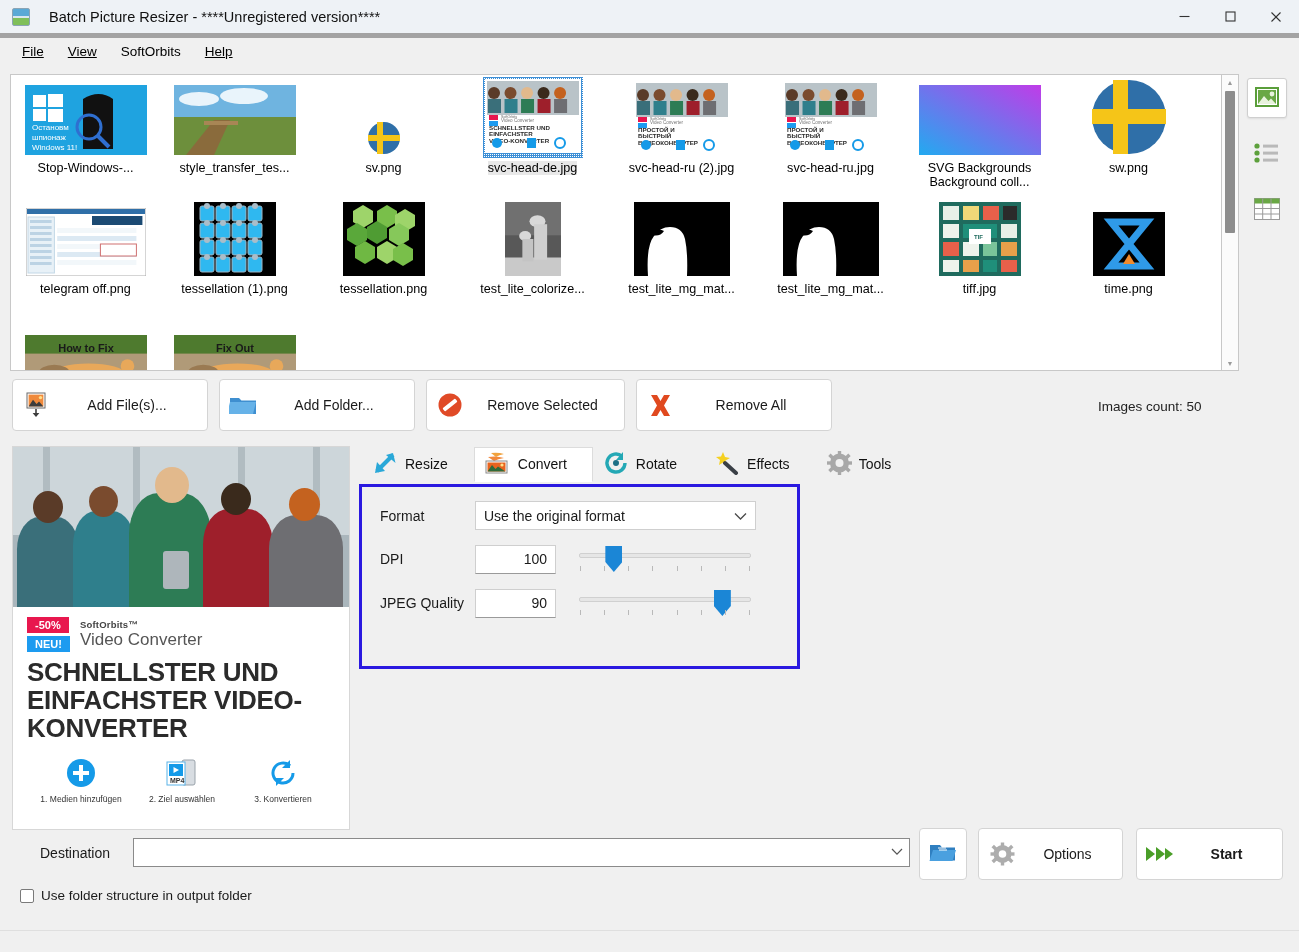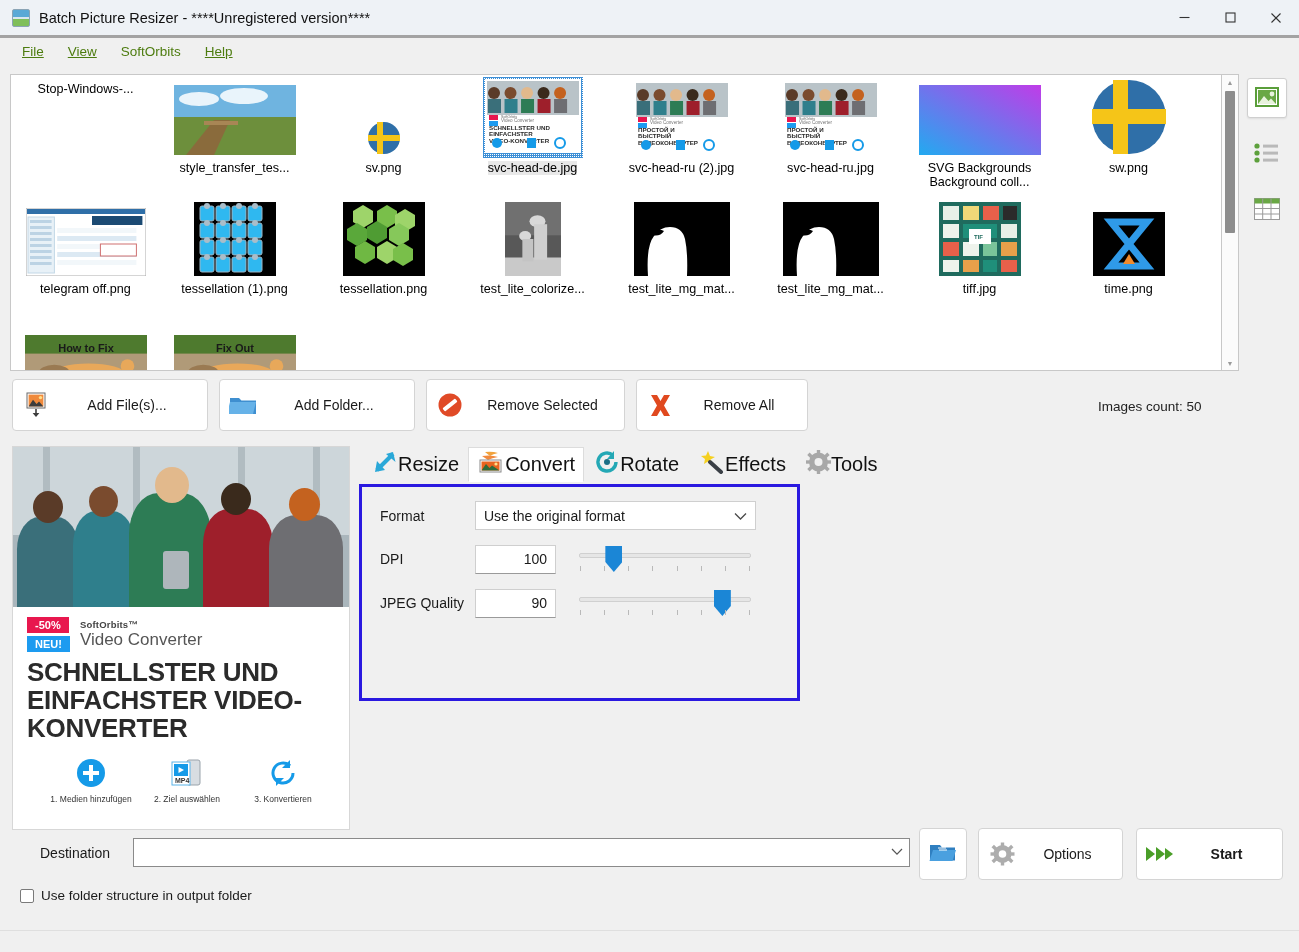--- a/index.html
+++ b/index.html
@@ -10,37 +10,38 @@
     font-size:13.5px;
     color:#1a1a1a;
     background:#f0f0f0;
     overflow:hidden;
     position:relative;
   }
   
   #titlebar{
     height:38px; background:#eef2f6;
     display:flex; align-items:center;
-    border-bottom:3px solid #a3a3a3;
+    border-bottom:5px solid #a3a3a3;
+    gap:10px;
   }
   #app-icon{
     width:18px;height:18px;margin:0 9px 0 12px;flex:none;
     background:linear-gradient(#5aa9d6 0 42%, #d9e6ef 42% 58%, #7fbf5a 58% 100%);
     border:1px solid #8aa4b5;border-radius:2px;
   }
   #title-text{font-size:14.5px;color:#111;}
   .wbtn{
     width:46px;height:38px;display:flex;align-items:center;justify-content:center;
     font-size:15px;color:#333;
   }
   #wctrl{margin-left:auto;display:flex;}
   .wbtn svg{display:block;}
   
   #menubar{height:26px;display:flex;align-items:center;padding-left:10px;background:#f0f0f0;}
-  .menu-item{padding:3px 12px;font-size:13.5px;color:#4d7c0f;}
+  .menu-item{padding:3px 12px;font-size:13.5px;color:#000000;}
   .menu-item u{text-decoration:underline;}
   
   #thumbs-wrap{
     position:absolute;left:10px;top:74px;width:1229px;height:297px;
     display:flex;
   }
   #thumbs-panel{
     position:relative;flex:1;background:#fff;border:1px solid #c8c8c8;
     overflow:hidden;
   }
@@ -102,34 +103,34 @@
   #pv-photo .bar{position:absolute;top:0;bottom:0;width:7px;background:#9aa7ad;opacity:.55;}
   .person{position:absolute;bottom:0;border-radius:36% 36% 0 0;}
   .head{position:absolute;border-radius:50%;}
   #pv-body{padding:10px 12px 0 14px;position:relative;height:224px;}
   .badge{display:inline-block;color:#fff;font-size:11px;font-weight:bold;padding:2px 8px;text-align:right;}
   #b-50{background:#e8174e;}
   #b-neu{background:#1d9bf0;margin-top:3px;}
   #pv-brand{font-size:9.5px;font-weight:bold;color:#444;letter-spacing:.2px;}
   #pv-product{font-size:17px;color:#555;line-height:20px;}
   #pv-head{font-size:26px;font-weight:bold;line-height:28px;color:#2b2b2b;letter-spacing:-.3px;margin-top:6px;}
-  #pv-steps{display:flex;justify-content:flex-end;margin-top:14px;padding:0 6px;}
+  #pv-steps{display:flex;justify-content:space-between;margin-top:14px;padding:0 6px;}
   .step{text-align:center;width:96px;}
   .step .sico{height:34px;display:flex;align-items:center;justify-content:center;}
   .step .slabel{font-size:8.5px;color:#333;margin-top:4px;}
   
   #tabs{position:absolute;left:362px;top:447px;display:flex;align-items:flex-end;height:35px;}
   .tab{
-    display:flex;align-items:center;padding:5px 8px 6px 10px;height:35px;
-    border:1px solid transparent;font-size:20px;color:#111;
+    display:flex;align-items:center;gap:7px;padding:5px 25px 6px 10px;height:35px;
+    border:1px solid transparent;font-size:14px;color:#111;
   }
   .tab.active{background:#fff;border:1px solid #dcdcdc;border-bottom-color:#fff;}
   
   #convert-panel{
-    position:absolute;left:359px;top:484px;width:441px;height:217px;
+    position:absolute;left:359px;top:484px;width:441px;height:185px;
     background:#f0f0f0;border:3px solid #2a19e0;
   }
   .row{display:flex;align-items:center;margin-top:14px;}
   .row .rlabel{width:113px;padding-left:18px;font-size:14px;}
   .fld{
     background:#fff;border:1px solid #cfcfcf;height:29px;
     display:flex;align-items:center;padding:0 8px;font-size:14px;justify-content:flex-end;
   }
   #format-select{width:281px;justify-content:space-between;}
   .numfld{width:81px;border-bottom:1px solid #9a9a9a;}
@@ -185,20 +186,38 @@
   <div class="menu-item"><u>File</u></div>
   <div class="menu-item"><u>View</u></div>
   <div class="menu-item"><span>SoftOrbits</span></div>
   <div class="menu-item"><u>Help</u></div>
 </div>
 
 <div id="thumbs-wrap">
   <div id="thumbs-panel">
     <div id="thumbs-grid">
         <div class="thumb">
+          <div class="img">
+            <div><svg width="122" height="70" viewBox="0 0 122 70">
+    <rect width="122" height="70" fill="#1fa3e0"></rect>
+                <rect width="122" height="70" fill="#1fa3e0"></rect>
+        <g fill="#fff">
+                  <rect x="8" y="10" width="13" height="12"></rect>
+                  <rect x="23" y="9" width="15" height="13"></rect>
+        <rect x="8" y="24" width="13" height="12"></rect>
+                  <rect x="23" y="24" width="15" height="13"></rect>
+                </g>
+        <path d="M58 14 q16-10 30 0 v50 h-30 Z" fill="#111"></path>
+        <circle cx="64" cy="42" r="12" fill="none" stroke="#2f6fd0" stroke-width="3"></circle>
+        <line x1="72" y1="50" x2="84" y2="62" stroke="#2f6fd0" stroke-width="4"></line>
+        <text x="7" y="45" font-size="8" fill="#fff" font-family="Liberation Sans">Остановм</text>
+        <text x="7" y="55" font-size="8" fill="#fff" font-family="Liberation Sans">шпионаж</text>
+        <text x="7" y="65" font-size="8" fill="#fff" font-family="Liberation Sans">Windows 11!</text>
+              </svg></div>
+          </div>
           <div class="cap">Stop-Windows-...</div>
         </div>
         <div class="thumb">
           <div class="img">
             <div><svg width="122" height="70" viewBox="0 0 122 70">
     <rect width="122" height="70" fill="#6fb4e0"></rect>
                 <rect width="122" height="32" fill="#6fb4e0"></rect>
         <ellipse cx="25" cy="14" rx="20" ry="7" fill="#fff" opacity=".85"></ellipse>
         <ellipse cx="70" cy="11" rx="24" ry="8" fill="#fff" opacity=".85"></ellipse>
         <rect y="32" width="122" height="70" fill="#6d8f3c"></rect>
@@ -603,21 +622,21 @@
 </div>
 <div class="abtn" style="left:426px;top:379px;width:199px">
   <span class="ico">
     <svg width="26" height="26" viewBox="0 0 26 26">
         <circle cx="13" cy="13" r="11.5" fill="#e04a27"></circle>
         <rect x="5" y="11" width="16" height="4" rx="1" fill="#fff" transform="rotate(-38 13 13)"></rect>
       </svg>
   </span>
   <span class="lbl">Remove Selected</span>
 </div>
-<div class="abtn" style="left:636px;top:379px;width:172px">
+<div class="abtn" style="left:636px;top:379px;width:196px">
   <span class="ico">
     <svg width="25" height="25" viewBox="0 0 25 25">
         <path d="M3 2 L9 2 L12.5 8 L16 2 L22 2 L16 12.5 L22 23 L16 23 L12.5 17 L9 23 L3 23 L9 12.5 Z" fill="#e0491f"></path>
       </svg>
   </span>
   <span class="lbl">Remove All</span>
 </div>
 <div id="images-count">Images count: 50</div>
 
 <div id="preview">

